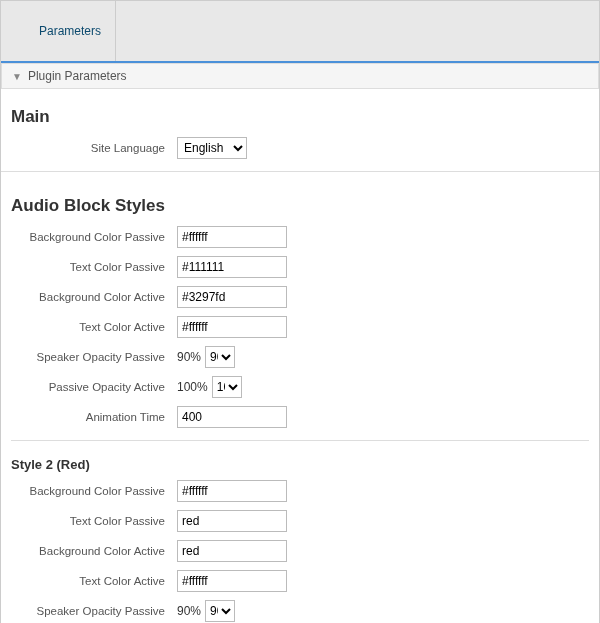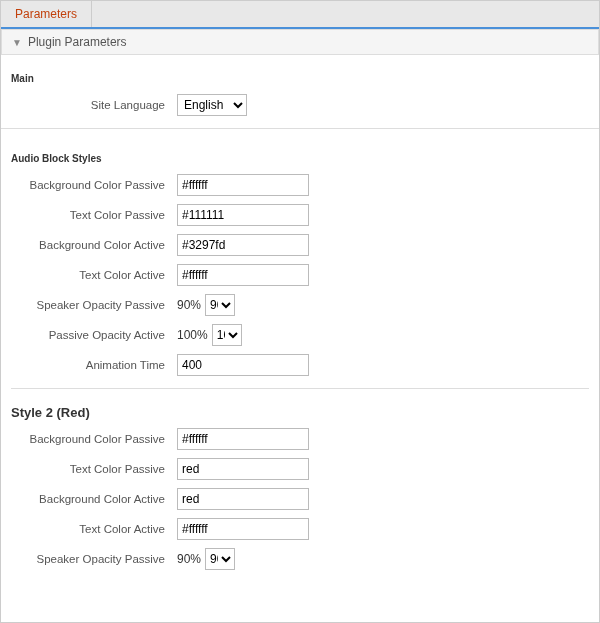--- a/index.html
+++ b/index.html
@@ -15,43 +15,44 @@
       width: 600px;
       min-height: 623px;
     }
     .tab-bar {
       background: #e8e8e8;
       border-bottom: 2px solid #4a90d9;
       padding: 0;
     }
     .tab-item {
       display: inline-block;
-      padding: 6px 14px;
-      font-size: 12px;
-      color: #c2410c;
+      padding: 23px 14px;
+      font-size: 12px;
+      color: #0c4a6e;
       cursor: pointer;
       border-right: 1px solid #ccc;
+      margin-left: 24px;
     }
     .section-header {
       background: #f5f5f5;
       border: 1px solid #ddd;
       padding: 5px 10px;
       font-size: 12px;
       color: #555;
       cursor: pointer;
       display: flex;
       align-items: center;
       gap: 6px;
     }
     .section-header .arrow {
       color: #888;
       font-size: 10px;
     }
     .section-title {
-      font-size: 10px;
+      font-size: 17px;
       font-weight: bold;
       color: #333;
       padding: 10px 0 6px 0;
     }
     .form-table {
       width: 100%;
       border-collapse: collapse;
     }
     .form-table td {
       padding: 4px 6px;
@@ -63,21 +64,21 @@
       color: #555;
       font-size: 11.5px;
       padding-right: 10px;
       vertical-align: middle;
     }
     .value-cell {
       padding-left: 4px;
       margin-left: 34px;
     }
     .text-input {
-      width: 132px;
+      width: 110px;
       height: 22px;
       border: 1px solid #bbb;
       padding: 2px 4px;
       font-size: 12px;
       background: #fff;
     }
     .select-input {
       height: 22px;
       border: 1px solid #bbb;
       font-size: 12px;

